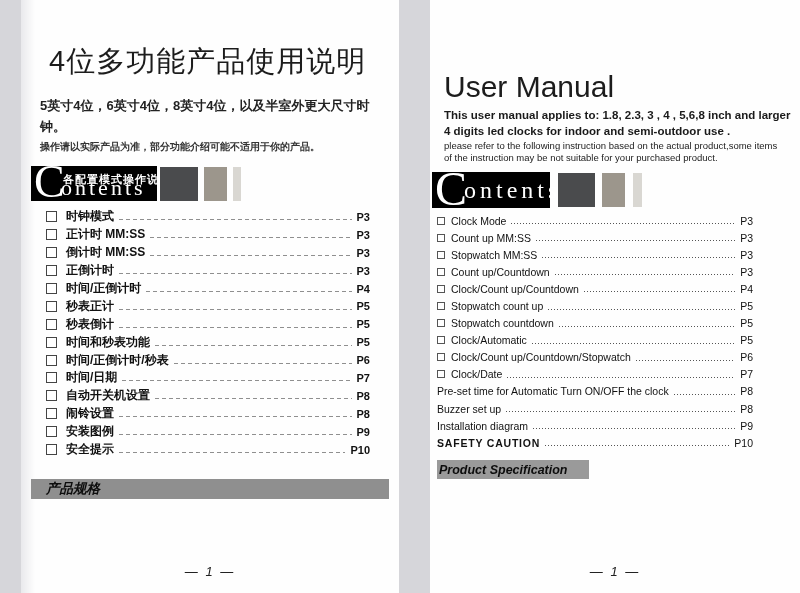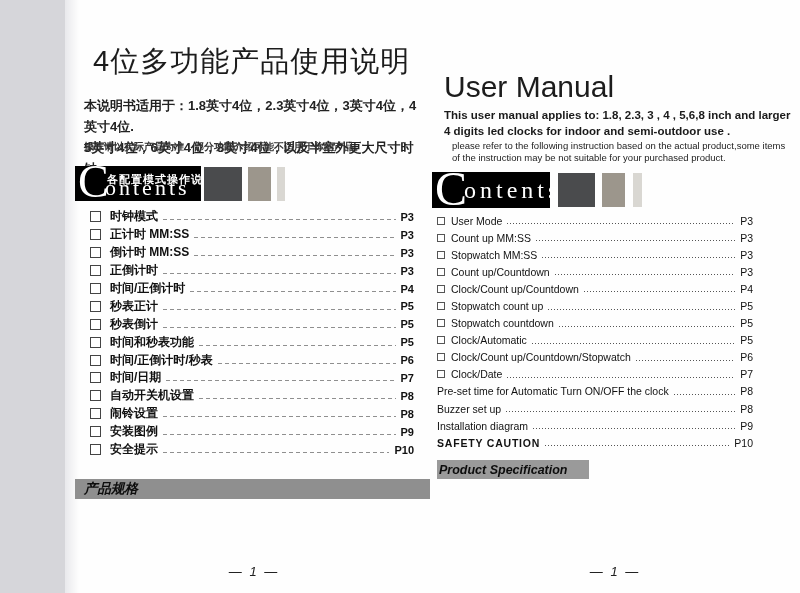--- a/index.html
+++ b/index.html
@@ -1,18 +1,18 @@
 <!DOCTYPE html>
 <html><head>
 <meta charset="utf-8">
 <style>
   html,body{margin:0;padding:0;}
   body{width:800px;height:593px;background:#d6d6da;font-family:"Liberation Sans",sans-serif;position:relative;overflow:hidden;}
   .paper{position:absolute;top:0;height:593px;background:#fefefe;}
-  #page-left{left:21px;width:378px;background:linear-gradient(to right,#e9e9ec 0,#fefefe 14px);margin-left:44px;}
+  #page-left{left:21px;width:378px;background:linear-gradient(to right,#e9e9ec 0,#fefefe 14px);}
   #page-right{left:430px;width:370px;}
 
   
   .cn-title{position:absolute;left:28px;top:42px;font-size:29px;letter-spacing:1px;color:#1c1c1c;white-space:nowrap;}
   .cn-intro{position:absolute;left:19px;top:95px;width:345px;font-size:13px;font-weight:bold;color:#222;line-height:21px;}
   .cn-note{position:absolute;left:19px;top:140px;font-size:10px;font-weight:bold;color:#333;white-space:nowrap;}
 
   .banner{position:absolute;background:#000;color:#fff;}
   #banner-left{left:10px;top:166px;width:126px;height:35px;}
   #banner-right{left:2px;top:172px;width:118px;height:36px;}
@@ -48,36 +48,35 @@
   #toc-right .lbl{font-size:10.5px;}
   .ld{flex:1;height:3px;margin:0 5px;position:relative;top:2px;}
   #toc-left .ld{background:repeating-linear-gradient(90deg,#8f8f8f 0 4px,transparent 4px 7px) 0 100%/100% 1px no-repeat;}
   #toc-right .ld{background:repeating-linear-gradient(90deg,#555 0 1px,transparent 1px 3px) 0 100%/100% 1px no-repeat;}
   .pg{flex:none;color:#111;}
   #toc-left .pg{font-size:11px;font-weight:bold;}
   #toc-right .pg{font-size:10.5px;}
   .strong .lbl{font-weight:bold;font-size:11px;letter-spacing:0.8px;}
 
   .spec-bar{position:absolute;background:#8f8f8f;color:#0d0d0d;font-style:italic;font-weight:bold;display:flex;align-items:center;}
-  #spec-bar-left{left:10px;top:479px;width:358px;height:20px;font-size:13.5px;padding-left:9px;box-sizing:border-box;}
+  #spec-bar-left{left:10px;top:479px;width:358px;height:20px;font-size:13.5px;padding-left:15px;box-sizing:border-box;}
   #spec-bar-right{left:7px;top:460px;width:152px;height:19px;font-size:12.5px;padding-left:2px;box-sizing:border-box;background:#9a9a9a;}
   .spec-lines{position:absolute;font-style:italic;color:#222;}
   #spec-lines-left{left:17px;top:504px;font-size:9.5px;font-weight:bold;line-height:12.8px;}
   #spec-lines-right{left:10px;top:481px;font-size:9.5px;line-height:13px;}
   .spec-line{white-space:nowrap;}
 
   .pagenum{position:absolute;width:100%;top:564px;text-align:center;font-style:italic;font-size:13px;color:#222;letter-spacing:2px;}
 </style>
 </head>
 <body>
 
 <div class="paper" id="page-left">
   <div class="cn-title">4位多功能产品使用说明</div>
   <div class="cn-intro">
-    <div>本说明书适用于：1.8英寸4位，2.3英寸4位，3英寸4位，4英寸4位.</div>
     <div>5英寸4位，6英寸4位，8英寸4位，以及半室外更大尺寸时钟。</div>
   </div>
   <div class="cn-note">操作请以实际产品为准，部分功能介绍可能不适用于你的产品。</div>
 
   <div class="banner" id="banner-left">
     <span class="bigC">C</span>
     <span class="banner-cn-label">各配置模式操作说明：</span>
     <span class="banner-word">ontents</span>
   </div>
   <div class="sq sq-dark"></div>
@@ -181,35 +180,35 @@
       <div class="spec-line"></div>
       <div class="spec-line"></div>
     </div>
 
   <div class="pagenum">— 1 —</div>
 </div>
 
 <div class="paper" id="page-right">
   <div class="cn-title" style="left:14px;top:70px;font-size:30px;letter-spacing:0;">User Manual</div>
   <div class="cn-intro" style="left:14px;top:107px;width:350px;font-size:11.5px;font-weight:bold;line-height:16px;color:#1a1a1a;">This user manual applies to: 1.8, 2.3, 3 , 4 , 5,6,8 inch and larger 4 digits led clocks for indoor and semi-outdoor use .</div>
-  <div class="cn-note" style="left:14px;top:140px;font-size:9.5px;font-weight:normal;white-space:normal;width:335px;line-height:12px;color:#222;margin-left:8px;">please refer to the following instruction based on the actual product,some items of the instruction may be not suitable for your purchased product.</div>
+  <div class="cn-note" style="left:14px;top:140px;font-size:9.5px;font-weight:normal;white-space:normal;width:335px;line-height:12px;color:#222;">please refer to the following instruction based on the actual product,some items of the instruction may be not suitable for your purchased product.</div>
 
   <div class="banner" id="banner-right">
     <span class="bigC">C</span>
     <span class="banner-word">ontents</span>
   </div>
   <div class="sq sq-dark"></div>
   <div class="sq sq-taupe"></div>
   <div class="sq sq-light"></div>
 
   <div class="toc" id="toc-right">
 
   <div class="toc-row">
         <span class="cb"></span>
-        <span class="lbl">User Mode</span>
+        <span class="lbl">Clock Mode</span>
         <span class="ld"></span>
         <span class="pg">P3</span>
       </div>
       <div class="toc-row">
         <span class="cb"></span>
         <span class="lbl">Count up MM:SS</span>
         <span class="ld"></span>
         <span class="pg">P3</span>
       </div>
       <div class="toc-row">

